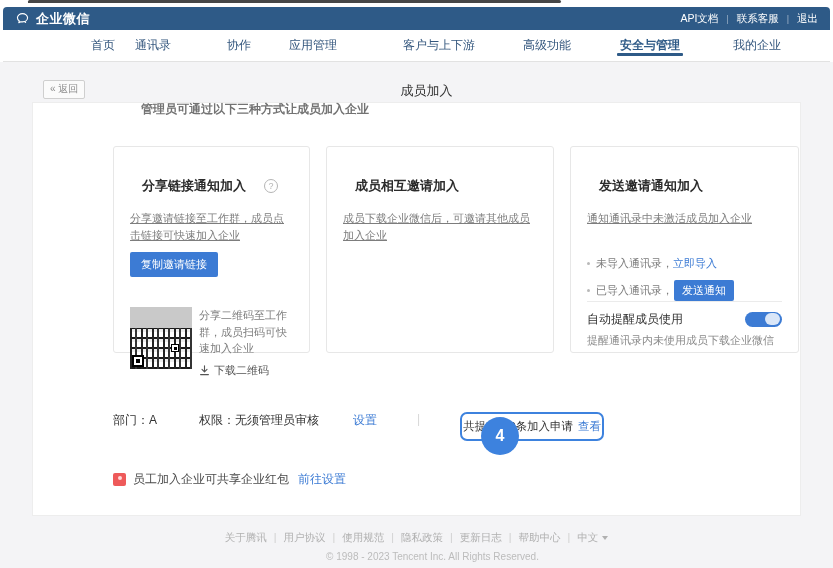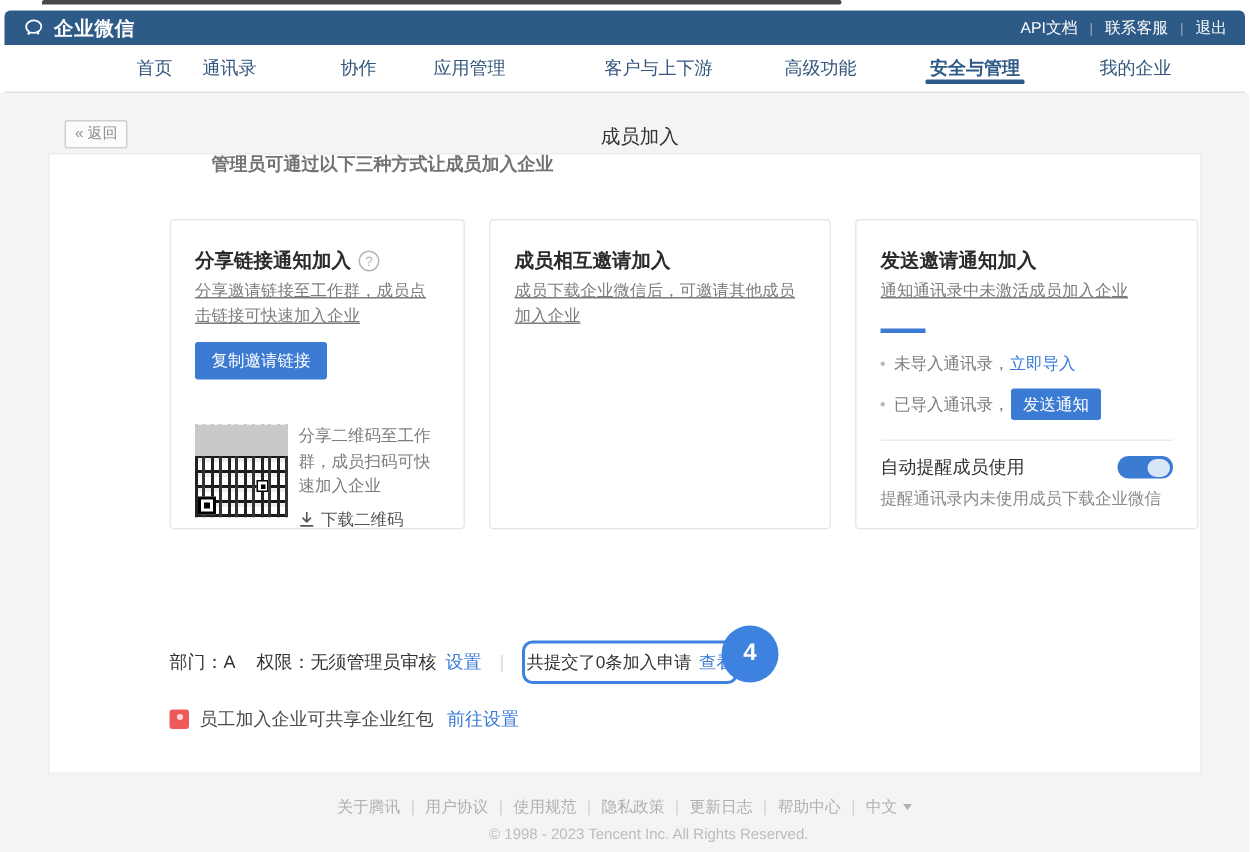--- a/index.html
+++ b/index.html
@@ -39,21 +39,21 @@
   .back-btn{position:absolute;top:80px;left:43px;font-size:10px;color:#8e8e8e;background:#fbfbfb;
             border:1px solid #cfcfcf;border-radius:2px;padding:1px 6px 2px;cursor:pointer;white-space:nowrap;}
   .page-title{position:absolute;top:82px;left:20px;width:813px;text-align:center;font-size:13px;color:#333;}
   .intro{position:absolute;top:101px;left:113px;font-size:12px;font-weight:bold;color:#737373;margin-left:28px;}
 
   
   .cards{position:absolute;top:146px;left:113px;display:flex;gap:16px;}
   .card{box-sizing:border-box;height:207px;background:#fff;border:1px solid #e7e7e7;border-radius:3px;
         padding:18px 16px 8px;display:flex;flex-direction:column;}
   .c1{width:197px}.c2{width:229px}.c3{width:228px}
-  .card h3{margin:0;font-size:13px;color:#2b2b2b;font-weight:bold;display:flex;align-items:center;gap:5px;}
+  .card h3{margin:12px;font-size:13px;color:#2b2b2b;font-weight:bold;display:flex;align-items:center;gap:18px;}
   .help-icon{width:12px;height:12px;border:1px solid #b5b5b5;border-radius:50%;color:#b5b5b5;
              font-size:9px;font-weight:normal;line-height:12px;text-align:center;cursor:pointer;}
   .desc{margin-top:3px;font-size:11px;color:#7d7d7d;line-height:1.5;text-decoration:underline;}
   .btn{display:inline-block;background:#3c7bd4;color:#fff;font-size:11px;border:none;border-radius:2px;
        padding:5px 11px;cursor:pointer;align-self:flex-start;margin-top:9px;}
   .qr-row{margin-top:30px;display:flex;gap:7px;align-items:flex-start;}
   .qr{width:62px;height:62px;position:relative;background:#fff;flex:0 0 62px;overflow:hidden;}
   .qr .noise{position:absolute;inset:0;background:
       repeating-linear-gradient(90deg,#222 0 2px,transparent 2px 5px,#333 5px 7px,transparent 7px 11px),
       repeating-linear-gradient(0deg,#1a1a1a 0 2px,#fff 2px 4px,transparent 4px 7px,#eee 7px 10px);}
@@ -74,22 +74,22 @@
   .link{color:#3c7bd4;cursor:pointer;}
   .mini-btn{background:#3c7bd4;color:#fff;font-size:11px;padding:3px 8px;border-radius:2px;margin-left:1px;cursor:pointer;}
   .card2-foot{margin-top:auto;border-top:1px solid #ebebeb;padding:9px 0 4px;}
   .toggle-row{display:flex;align-items:center;justify-content:space-between;font-size:12px;color:#333;}
   .toggle{position:relative;width:37px;height:15px;border-radius:8px;background:#3c7bd4;cursor:pointer;flex:0 0 37px;}
   .knob{position:absolute;top:1.5px;right:2px;width:15px;height:12px;border-radius:6px;background:#d9e6f8;}
   .toggle-desc{margin-top:5px;font-size:11px;color:#8a8a8a;}
 
   
   .note{position:absolute;top:393px;left:113px;font-size:11px;color:#8a8a8a;}
-  .settings-row{position:absolute;top:426px;left:113px;height:30px;display:flex;align-items:center;
-                font-size:12px;color:#333;}
+  .settings-row{position:absolute;top:412px;left:113px;height:30px;display:flex;align-items:flex-start;
+                font-size:12px;color:#333;gap:28px;}
   .dept{margin-right:14px;}
   .perm-link{margin-left:6px;}
   .rsep{color:#d8d8d8;margin:0 12px;}
   .apply-box{border:2px solid #3d82de;border-radius:7px;padding:5px 1px;display:flex;align-items:center;
              gap:5px;font-size:11.5px;color:#333;background:#fff;}
   .badge{position:absolute;top:417px;left:481px;width:38px;height:38px;border-radius:50%;background:#3d82de;
          color:#fff;font-size:16px;font-weight:bold;display:flex;align-items:center;justify-content:center;z-index:5;}
 
   .redpacket{position:absolute;top:471px;left:113px;display:flex;align-items:center;gap:7px;
              font-size:12px;color:#4a4a4a;}

